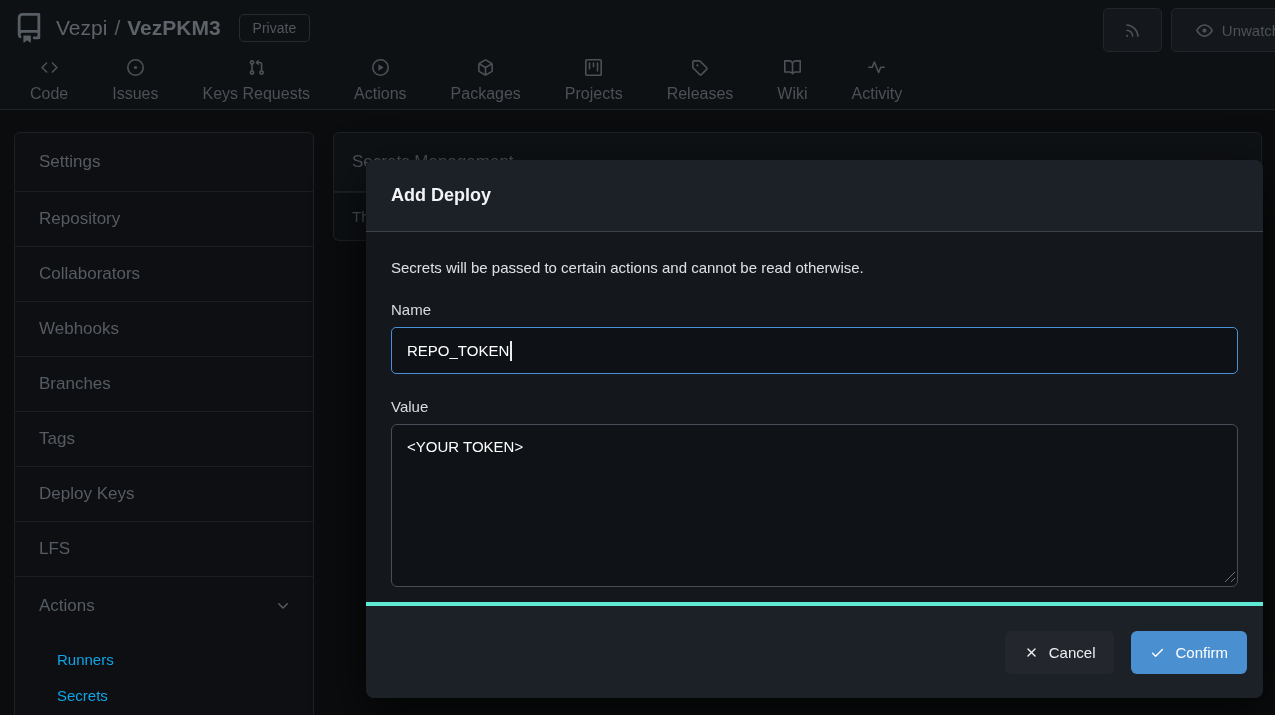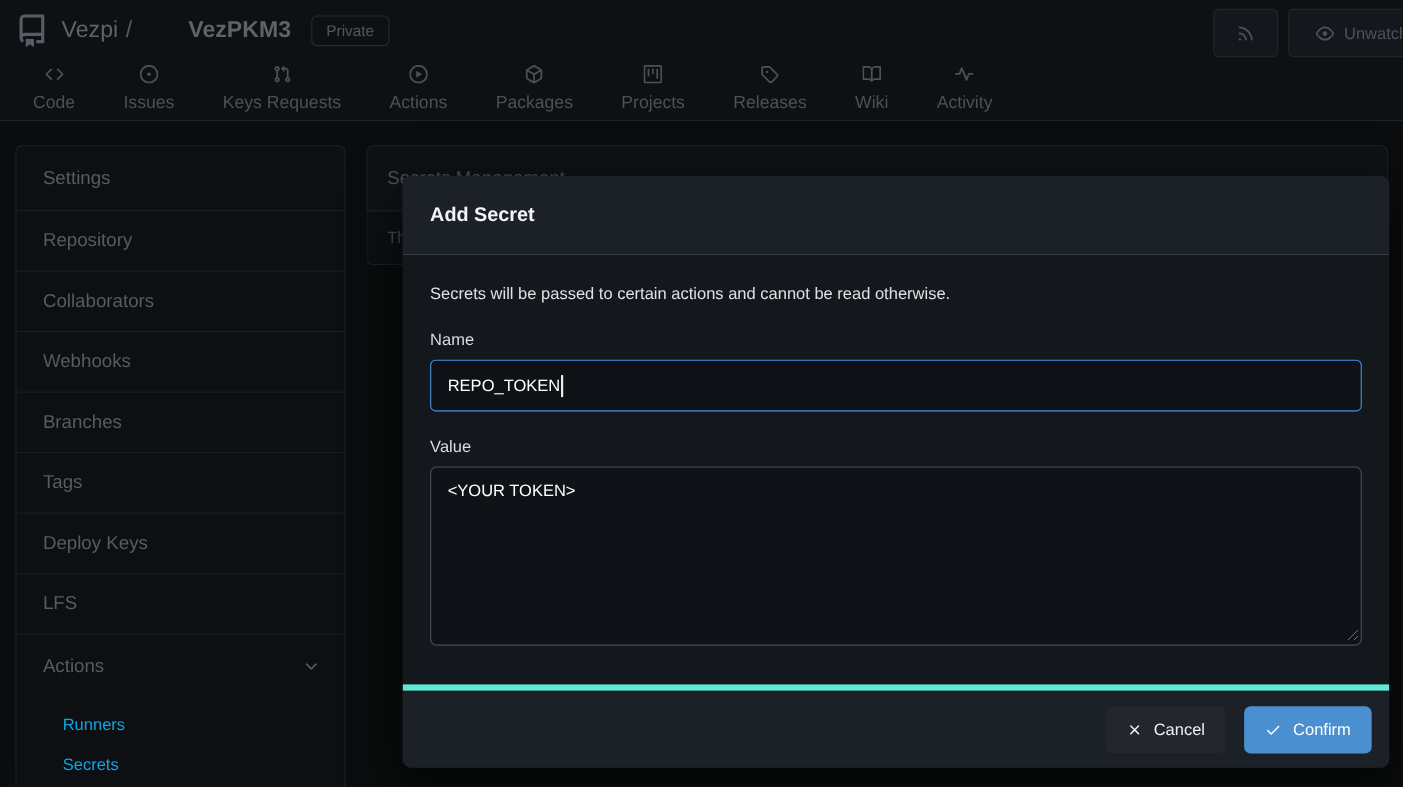--- a/index.html
+++ b/index.html
@@ -8,21 +8,21 @@
   .screen { position: relative; width: 1275px; height: 715px; overflow: hidden; background: #0a0c0d; }
 
   
   .top-header { position: absolute; top: 0; left: 0; width: 1275px; height: 110px;
                 background: #0e1114; border-bottom: 1px solid #1e2327; }
   .repo-row { position: absolute; top: 13px; left: 14px; display: flex; align-items: center; }
   .repo-icon { width: 30px; height: 30px; color: #575d64; flex: 0 0 auto; }
   .repo-title { margin-left: 12px; font-size: 21px; color: #5d6369; display: flex; gap: 7px; align-items: center; }
   .repo-title .owner { font-weight: 400; }
   .repo-title .sep { color: #565c62; }
-  .repo-title .name { font-weight: 700; margin-left: 44px; }
+  .repo-title .name { font-weight: 700; }
   .visibility-badge { margin-left: 18px; border: 1px solid #262b30; border-radius: 5px;
                       padding: 5px 13px; font-size: 14px; color: #51575d; background: transparent; }
   .header-buttons { position: absolute; top: 8px; left: 1103px; display: flex; gap: 9px; }
   .icon-btn { height: 44px; background: #14171b; border: 1px solid #22262b; border-radius: 5px;
               color: #4c5258; display: flex; align-items: center; justify-content: center; font-size: 15px; }
   .rss-btn { width: 59px; }
   .unwatch-btn { width: 134px; gap: 9px; }
   .icon-btn svg { width: 17px; height: 17px; }
 
   .tabs-row { position: absolute; top: 66px; left: 30px; display: flex; gap: 44px; align-items: center; height: 30px; }
@@ -67,22 +67,22 @@
                 color: #ffffff; font-size: 15px; cursor: text; text-align: right; }
   .caret { display: inline-block; width: 2px; height: 20px; background: #e9ebed; margin-left: 1px; }
   .textarea-wrap { position: relative; }
   .value-textarea { display: block; width: 100%; height: 163px; background: #0f1318;
                     border: 1px solid #474e57; border-radius: 6px; padding: 13px 15px;
                     color: #ffffff; font-size: 15px; font-family: "Liberation Sans", sans-serif;
                     resize: none; outline: none; }
   .resize-handle { position: absolute; right: 3px; bottom: 5px; width: 13px; height: 13px;
                    background: repeating-linear-gradient(135deg, transparent 0 3px, #6a7178 3px 4px);
                    clip-path: polygon(100% 0, 100% 100%, 0 100%); cursor: nwse-resize; }
-  .modal-footer { position: absolute; left: 0; right: 0; bottom: 0; height: 76px;
-                  background: #1c2127; border-top: 6px solid #5eead4; border-radius: 0 0 8px 8px;
+  .modal-footer { position: absolute; left: 0; right: 0; bottom: 0; height: 96px;
+                  background: #1c2127; border-top: 4px solid #5eead4; border-radius: 0 0 8px 8px;
                   display: flex; align-items: center; justify-content: flex-end; gap: 17px; padding: 0 16px; }
   .btn { height: 43px; border: none; border-radius: 6px; display: flex; align-items: center;
          gap: 10px; font-size: 15px; padding: 0 19px; cursor: pointer;
          font-family: "Liberation Sans", sans-serif; }
   .btn svg { width: 15px; height: 15px; }
   .btn-cancel { background: #23272d; color: #edeff1; }
   .btn-confirm { background: #4a8fd0; color: #ffffff; }
 </style>
 </head>
 <body>
@@ -224,21 +224,21 @@
         <span>Secrets Management</span>
       </div>
       <div class="panel-body">
         <span>Th</span>
       </div>
     </section>
   </div>
 
   <div class="modal">
     <div class="modal-header">
-      <span class="modal-title">Add Secret</span>
+      <span class="modal-title">Add Deploy</span>
     </div>
 
     <div class="modal-body">
       <p class="modal-desc">Secrets will be passed to certain actions and cannot be read otherwise.</p>
 
       <div class="field">
         <label class="field-label">Name</label>
         <div class="text-input" role="textbox">
           <span>REPO_TOKEN</span>
             <span class="caret"></span>

